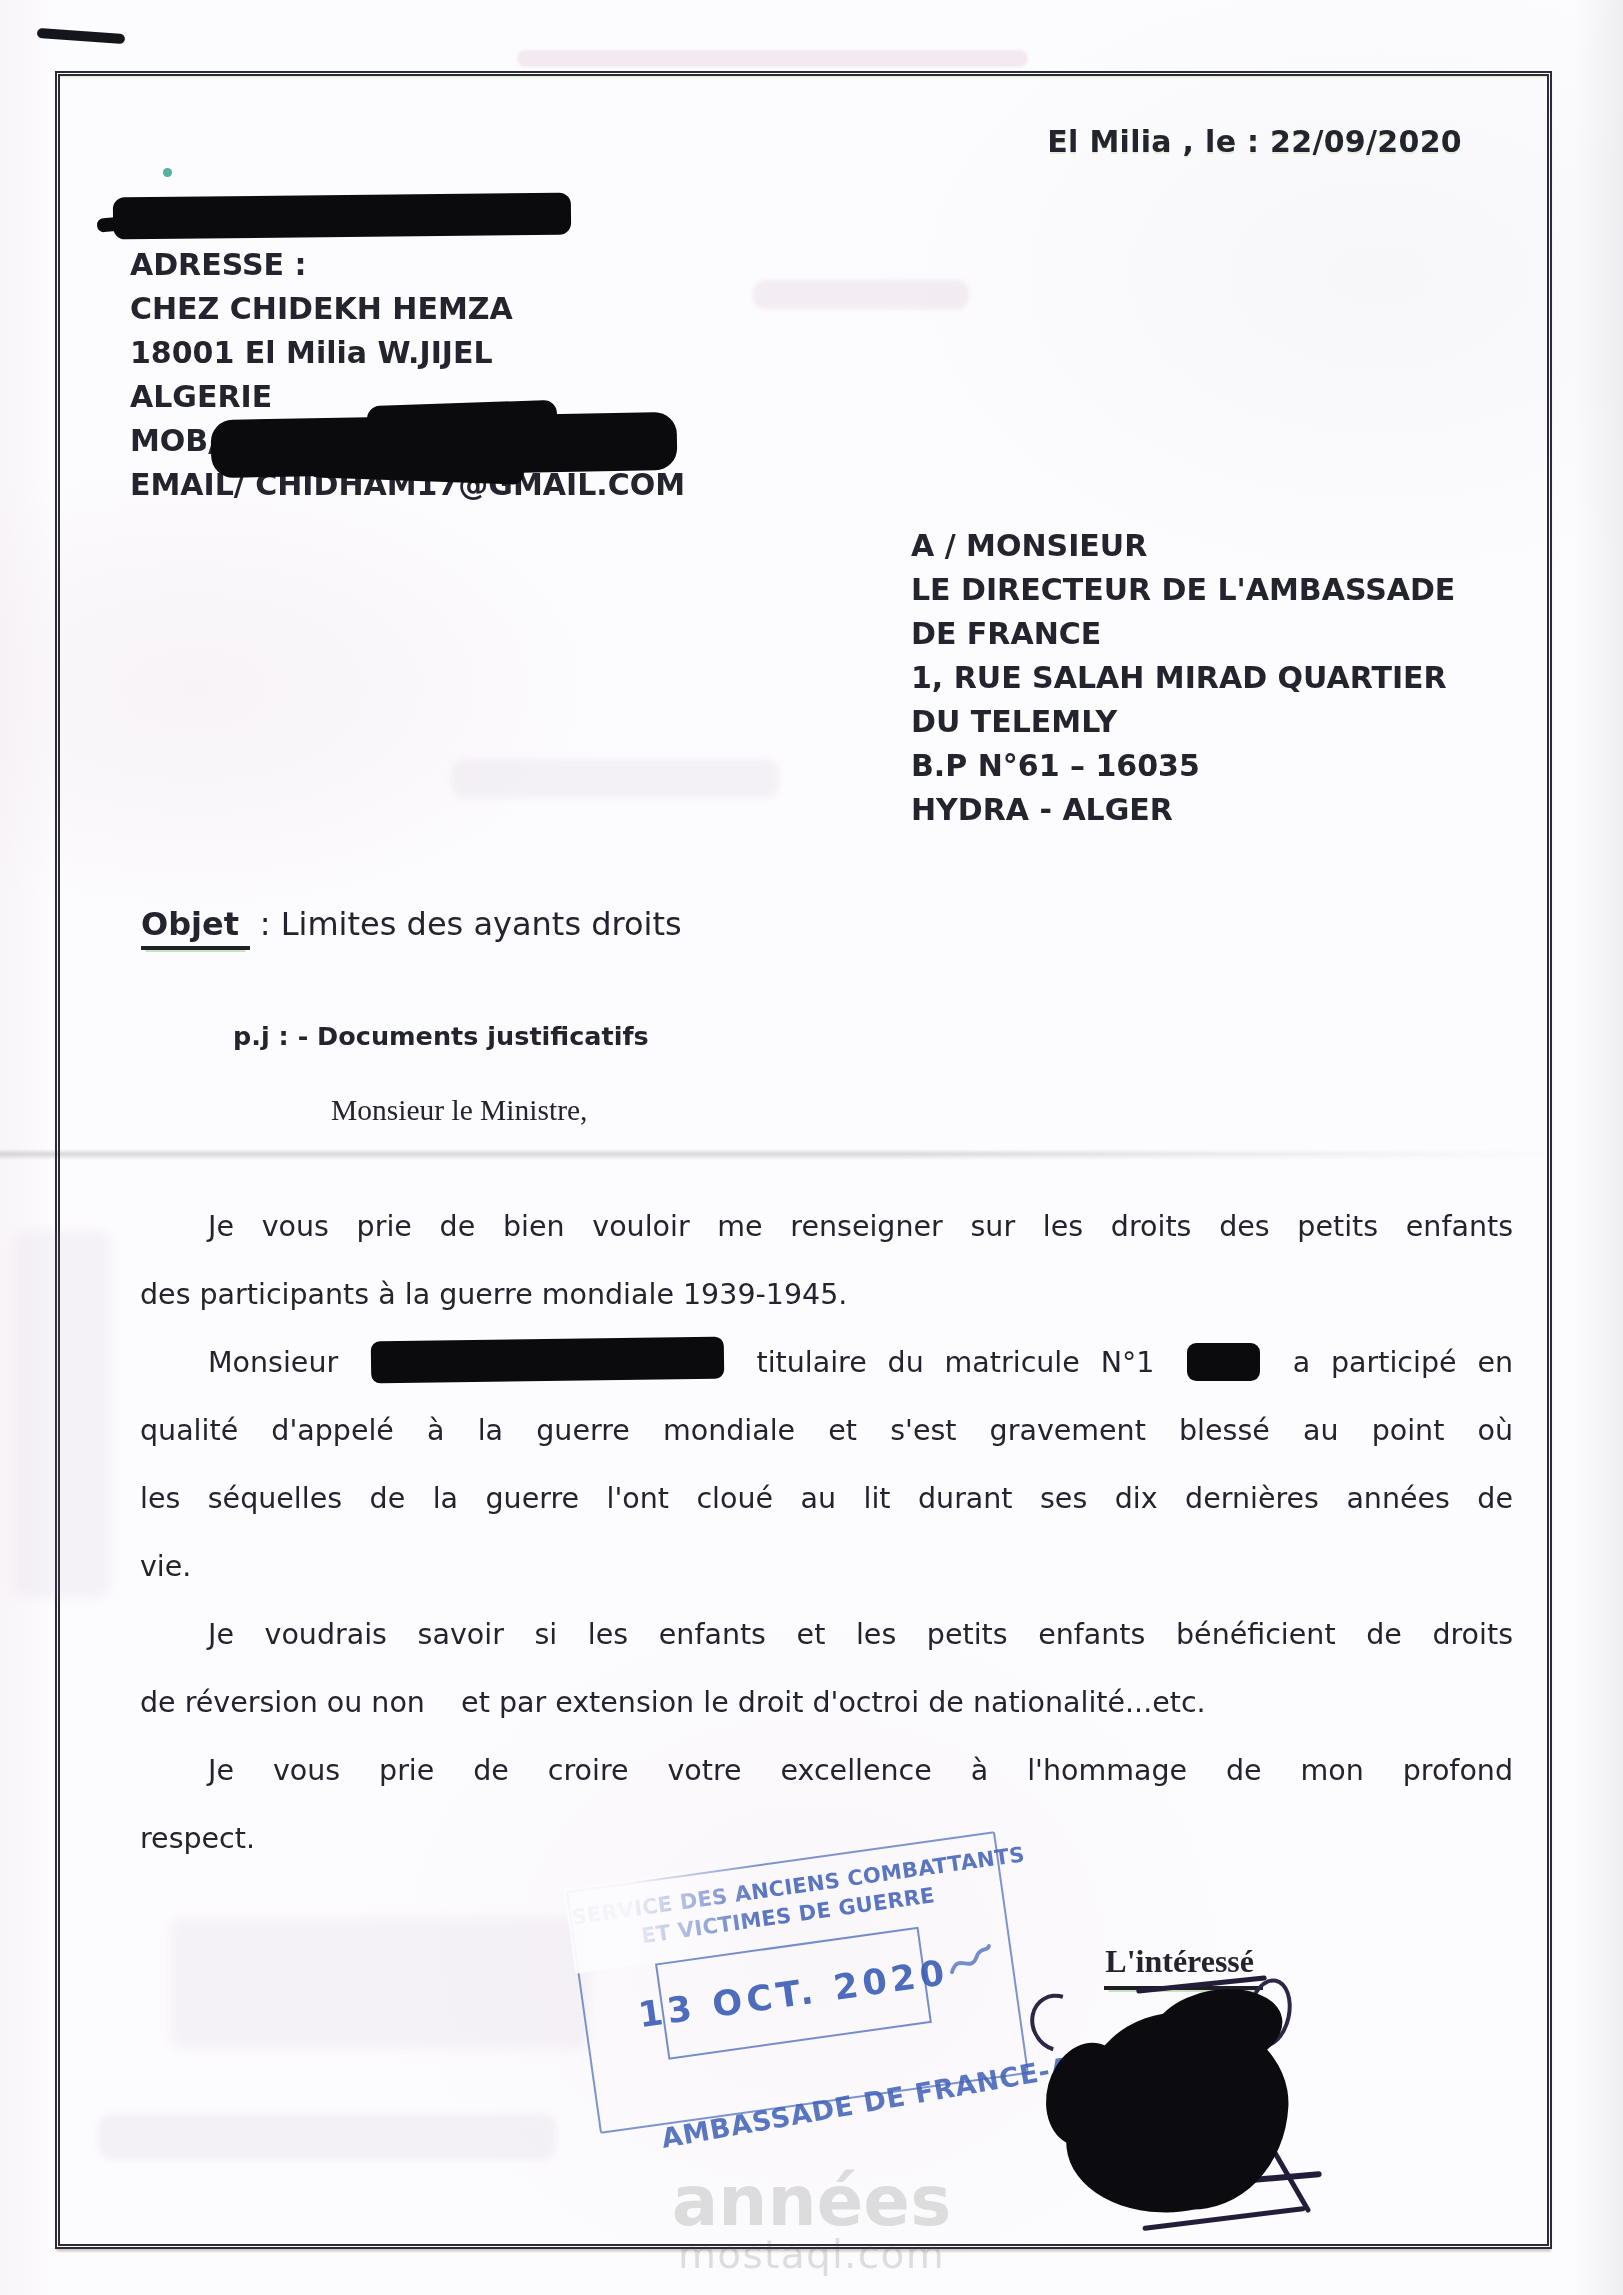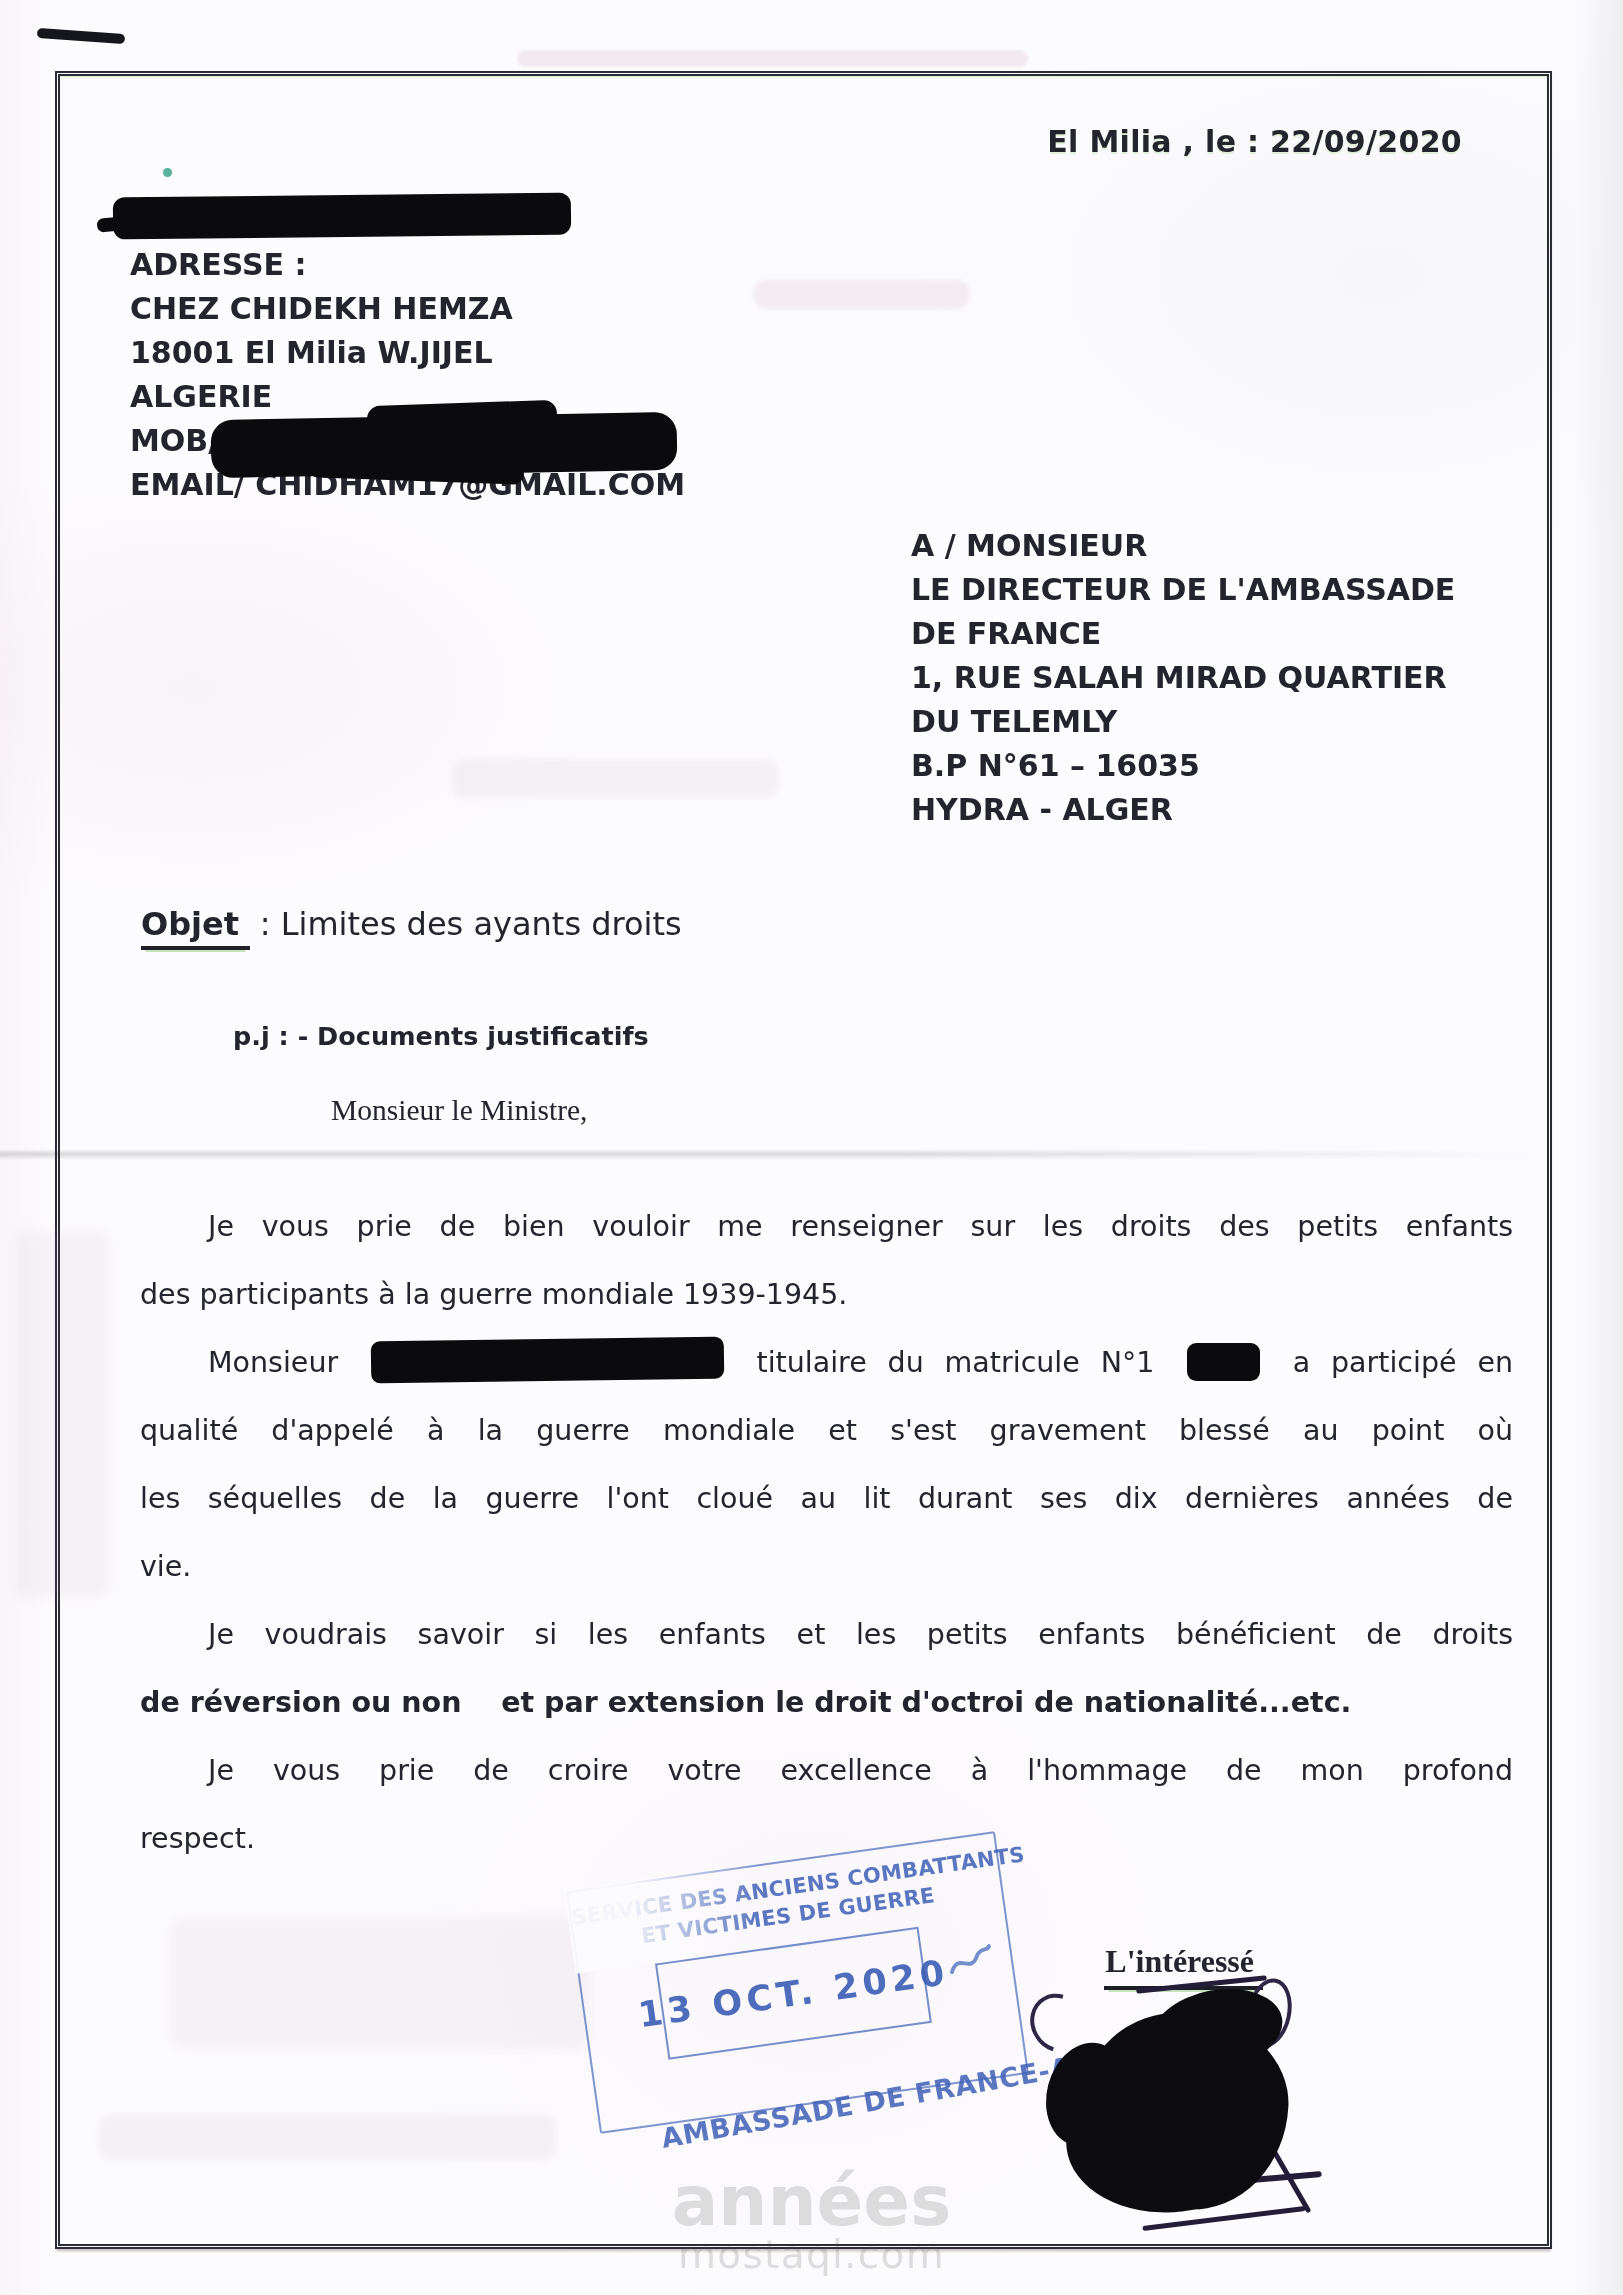--- a/index.html
+++ b/index.html
@@ -56,21 +56,21 @@
   .subject{left:141px;top:905px;font-size:32px;z-index:3;white-space:nowrap;}
   .subject .lbl{font-weight:bold;border-bottom:4.6px solid #20202a;padding:0 10.5px 3.3px 0;
     box-shadow:0 6.5px 0 -4.6px rgba(90,180,60,.35);}
   .pj-line{left:233px;top:1021px;font-size:25.5px;font-weight:bold;z-index:3;white-space:nowrap;}
   .salutation{left:331px;top:1094px;font-size:29.5px;z-index:3;white-space:nowrap;font-family:Liberation Serif, serif;}
 
   .body-block{left:140px;top:1193px;width:1373px;font-size:28.5px;z-index:3;}
   .bline{height:68px;line-height:68px;white-space:nowrap;}
   .jl{text-align:justify;text-align-last:justify;white-space:normal;}
   .ind{text-indent:68px;}
-  .pre{white-space:pre;font-weight:bold;}
+  .pre{white-space:pre;}
 
   
   .redact{background:#0b0b0e;z-index:4;}
   .r-name{left:113px;top:195px;width:458px;height:42px;border-radius:11.8px;transform:rotate(-.6deg);}
   .r-name-tail{left:97px;top:216px;width:62px;height:14.4px;border-radius:6.5px;transform:rotate(-5deg);}
   .r-mob{left:211px;top:416px;width:466px;height:58px;border-radius:22px;transform:rotate(-1deg);}
   .r-mob-b{left:367px;top:403px;width:190px;height:27.5px;border-radius:13px;transform:rotate(-2deg);}
   .r-mob-c{left:308px;top:457px;width:216px;height:23.6px;border-radius:10.5px;transform:rotate(2deg);}
   .redact.inline{display:inline-block;vertical-align:-9.2px;border-radius:9.2px;margin:0 11.8px;}
   .r-n2{width:353px;height:42px;transform:rotate(-.8deg);}

